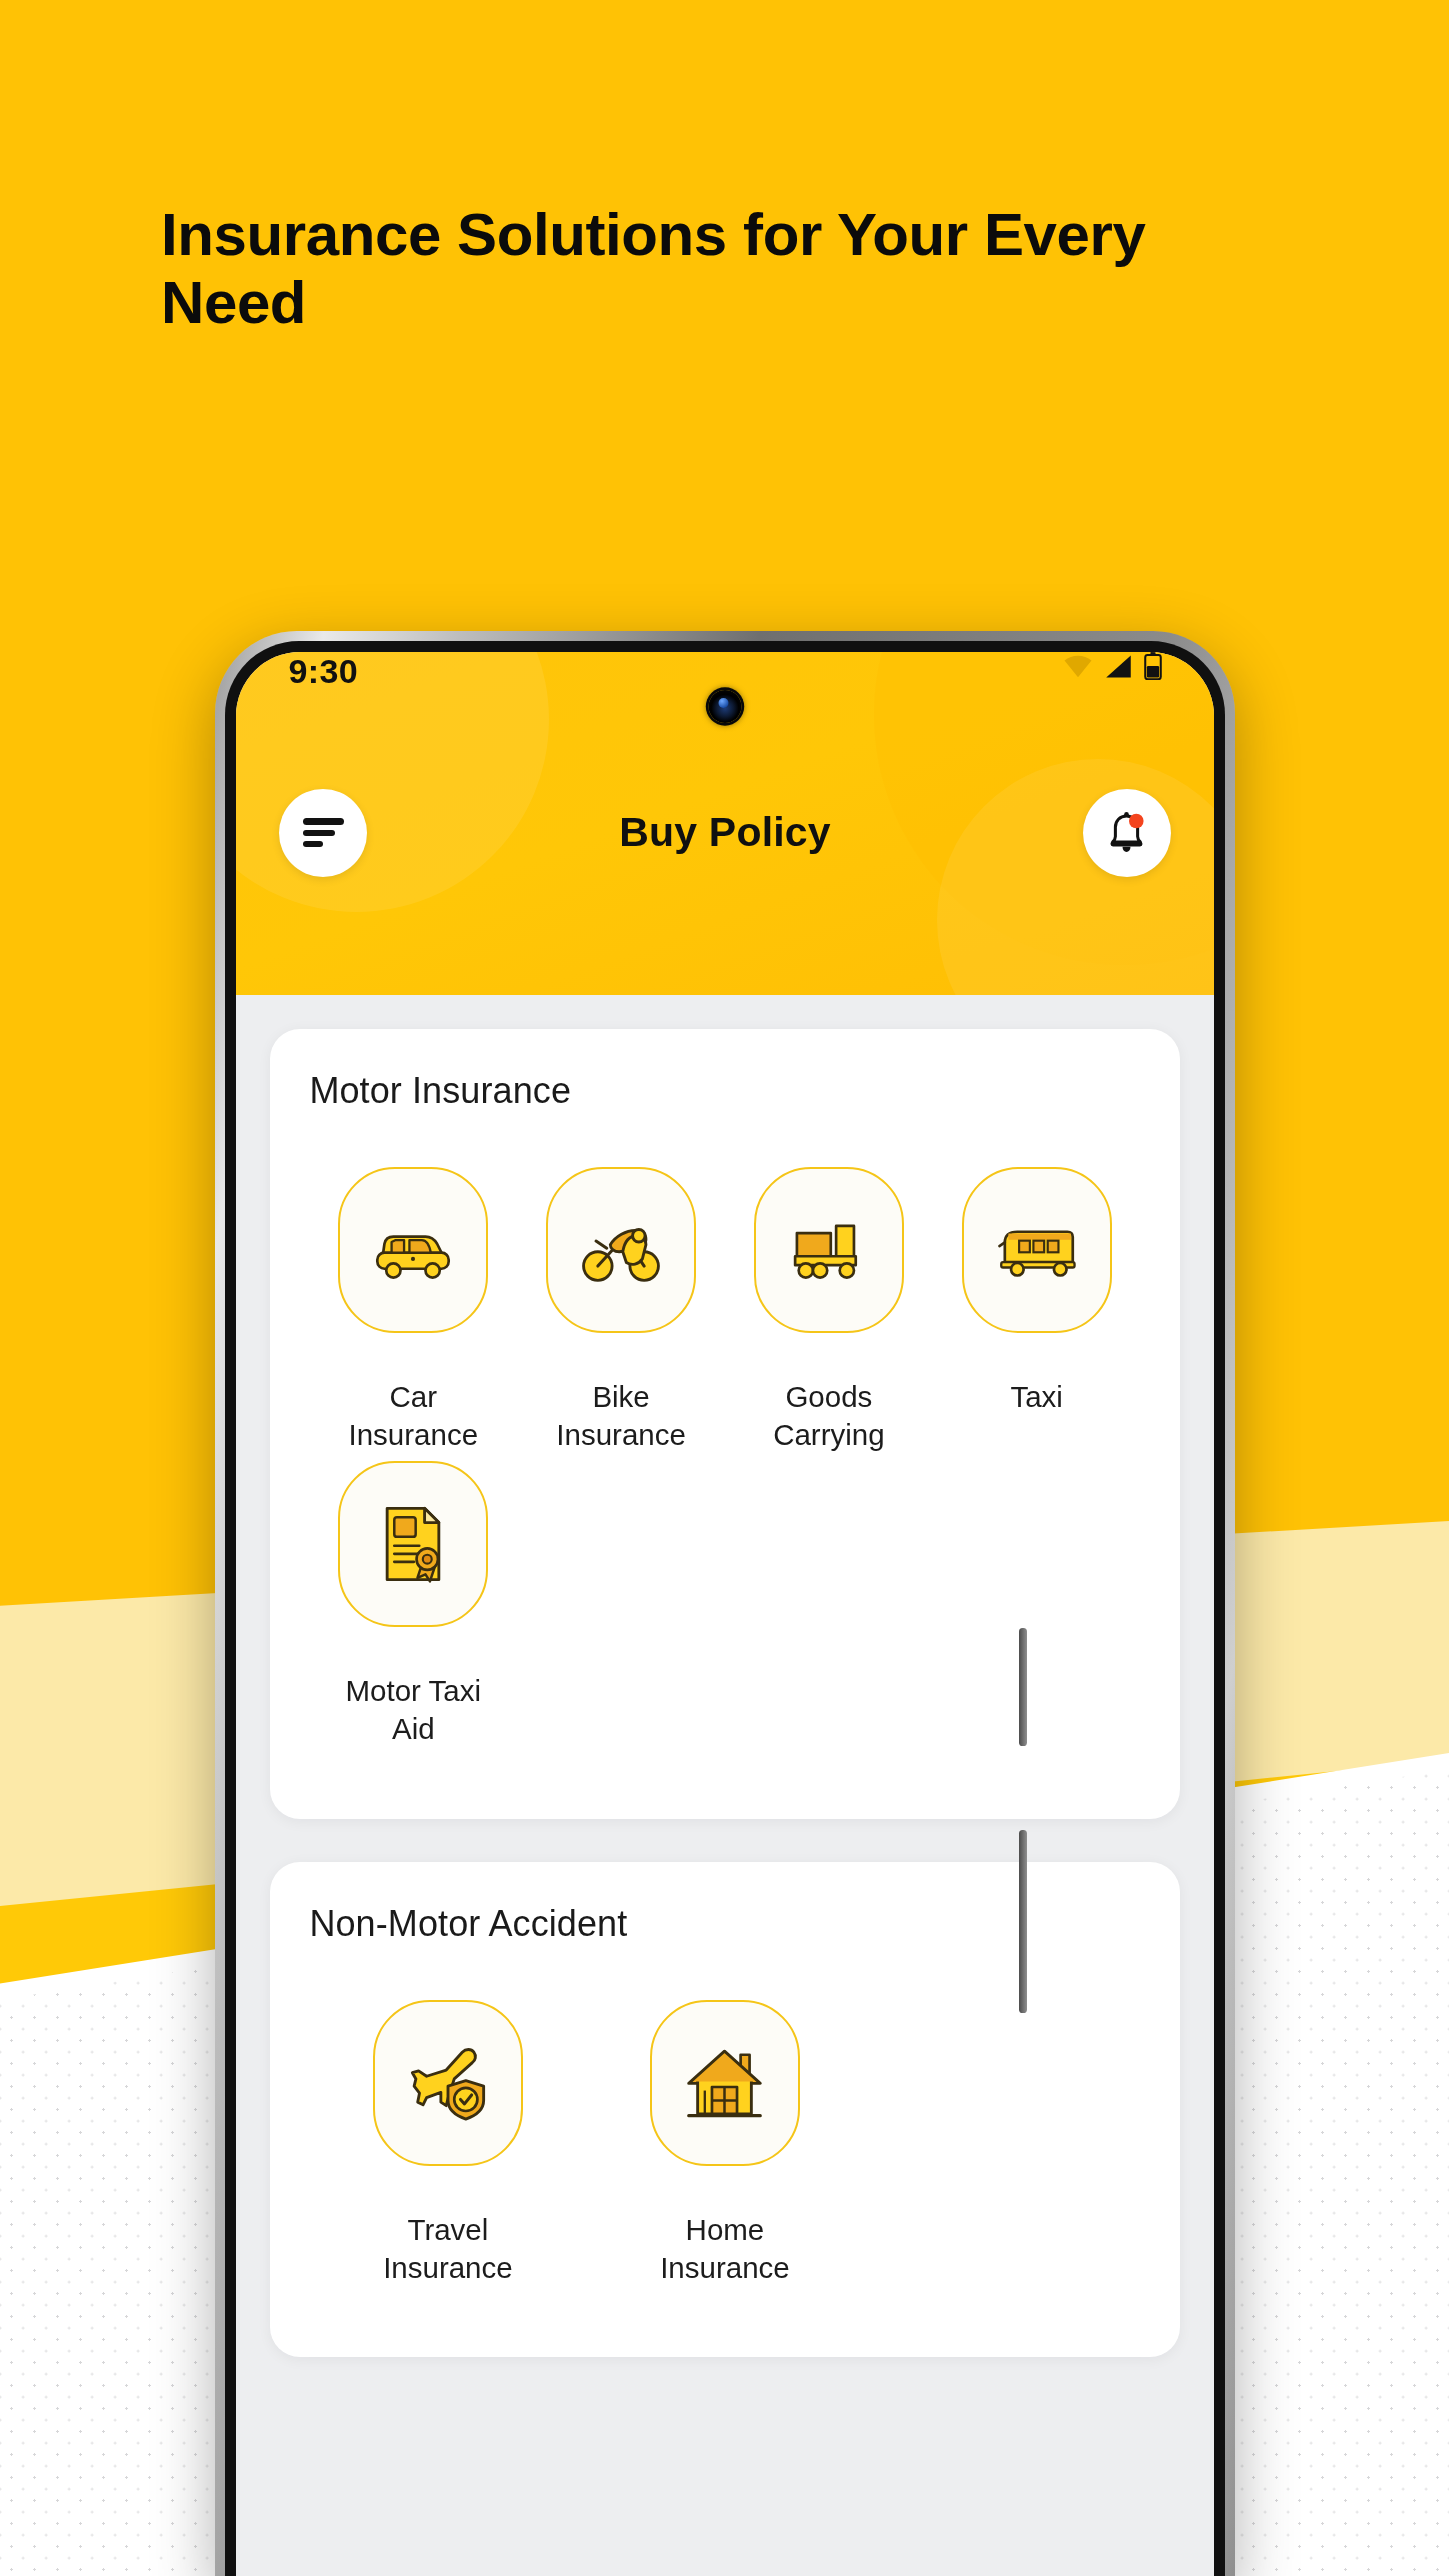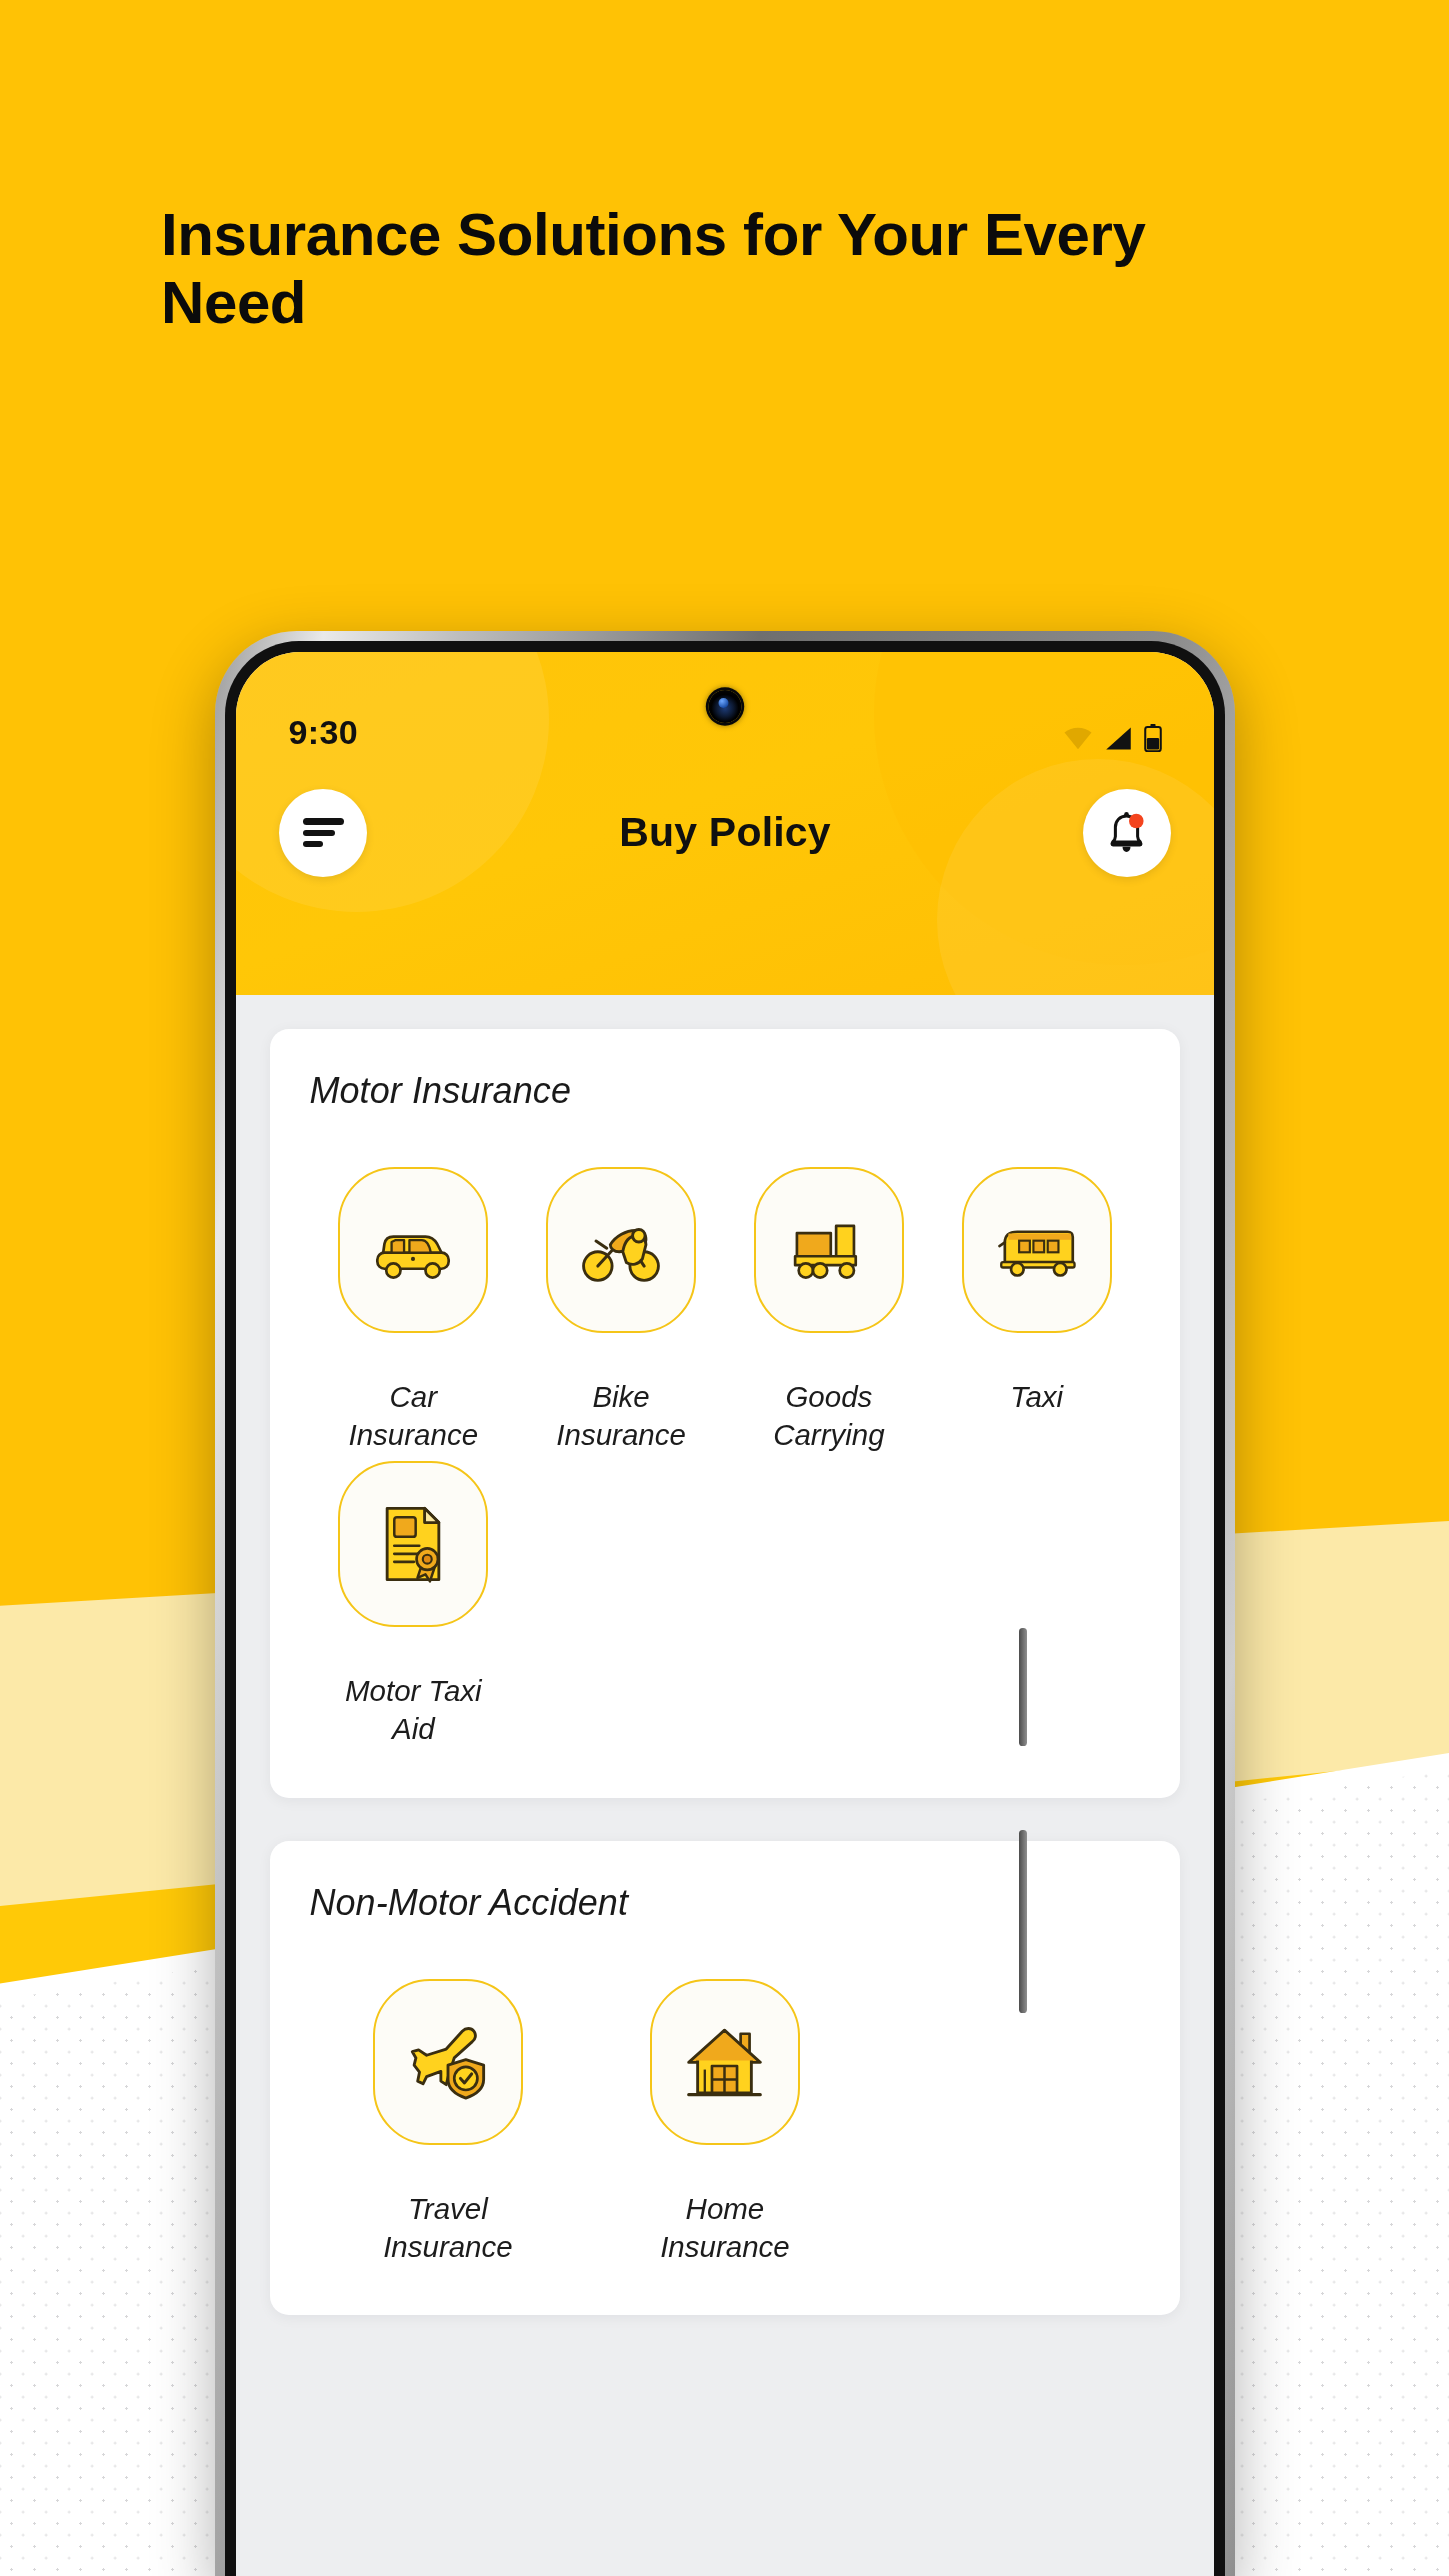--- a/index.html
+++ b/index.html
@@ -96,21 +96,21 @@
     overflow:hidden;
   }
   .ab-blob { position:absolute; border-radius:50%; }
   .ab-b1 { width:385px; height:385px; left:-72px; top:-125px; background:rgba(255,255,255,.085); }
   .ab-b2 { width:501px; height:501px; right:-161px; top:-188px; background:rgba(255,190,0,.40); }
   .ab-b3 { width:322px; height:322px; right:-45px; top:107px; background:rgba(255,255,255,.08); }
 
   
   .statusbar {
     position:relative; z-index:3;
-    height:100px; display:flex; align-items:flex-end;
+    height:100px; display:flex; align-items:flex-start;
     justify-content:space-between; padding:0 52px;
   }
   .clock { font-size:34px; font-weight:bold; color:#111; letter-spacing:0.4px; }
   .sb-icons { display:flex; align-items:center; gap:11.6px; }
   .ic-wifi { width:30px; height:23px; }
   .ic-sig  { width:27px; height:25px; }
   .ic-bat  { width:18px; height:28px; }
 
   
   .camera {
@@ -144,25 +144,24 @@
   .hamburger i:nth-child(3){ width:50%; }
   .bell-wrap { position:relative; width:47px; height:48px; }
   .appbar-title {
     flex:1; text-align:center;
     font-size:41px; font-weight:bold; color:#101010; letter-spacing:0.2px;
   }
 
   
   .content { padding:34px 34px 0 34px; }
   .card {
-    background:#FFFFFF; border-radius:19px;
-    padding:41px 39px 43px 39px;
+    background:#FFFFFF; border-radius:30px;
+    padding:41px 39px 64px 39px;
     margin-bottom:43px;
     box-shadow:0 2.7px 14.3px rgba(20,20,30,.055);
-    font-style:italic;
   }
   .card-title {
     font-size:36px; color:#1A1A1A; letter-spacing:0.1px;
     margin-bottom:55px; font-weight:400;
   }
   .grid { display:flex; flex-wrap:wrap; gap:0; }
   .tile {
     width:25%; display:flex; flex-direction:column; align-items:center;
     margin-bottom:7.2px;
     gap:20px;

